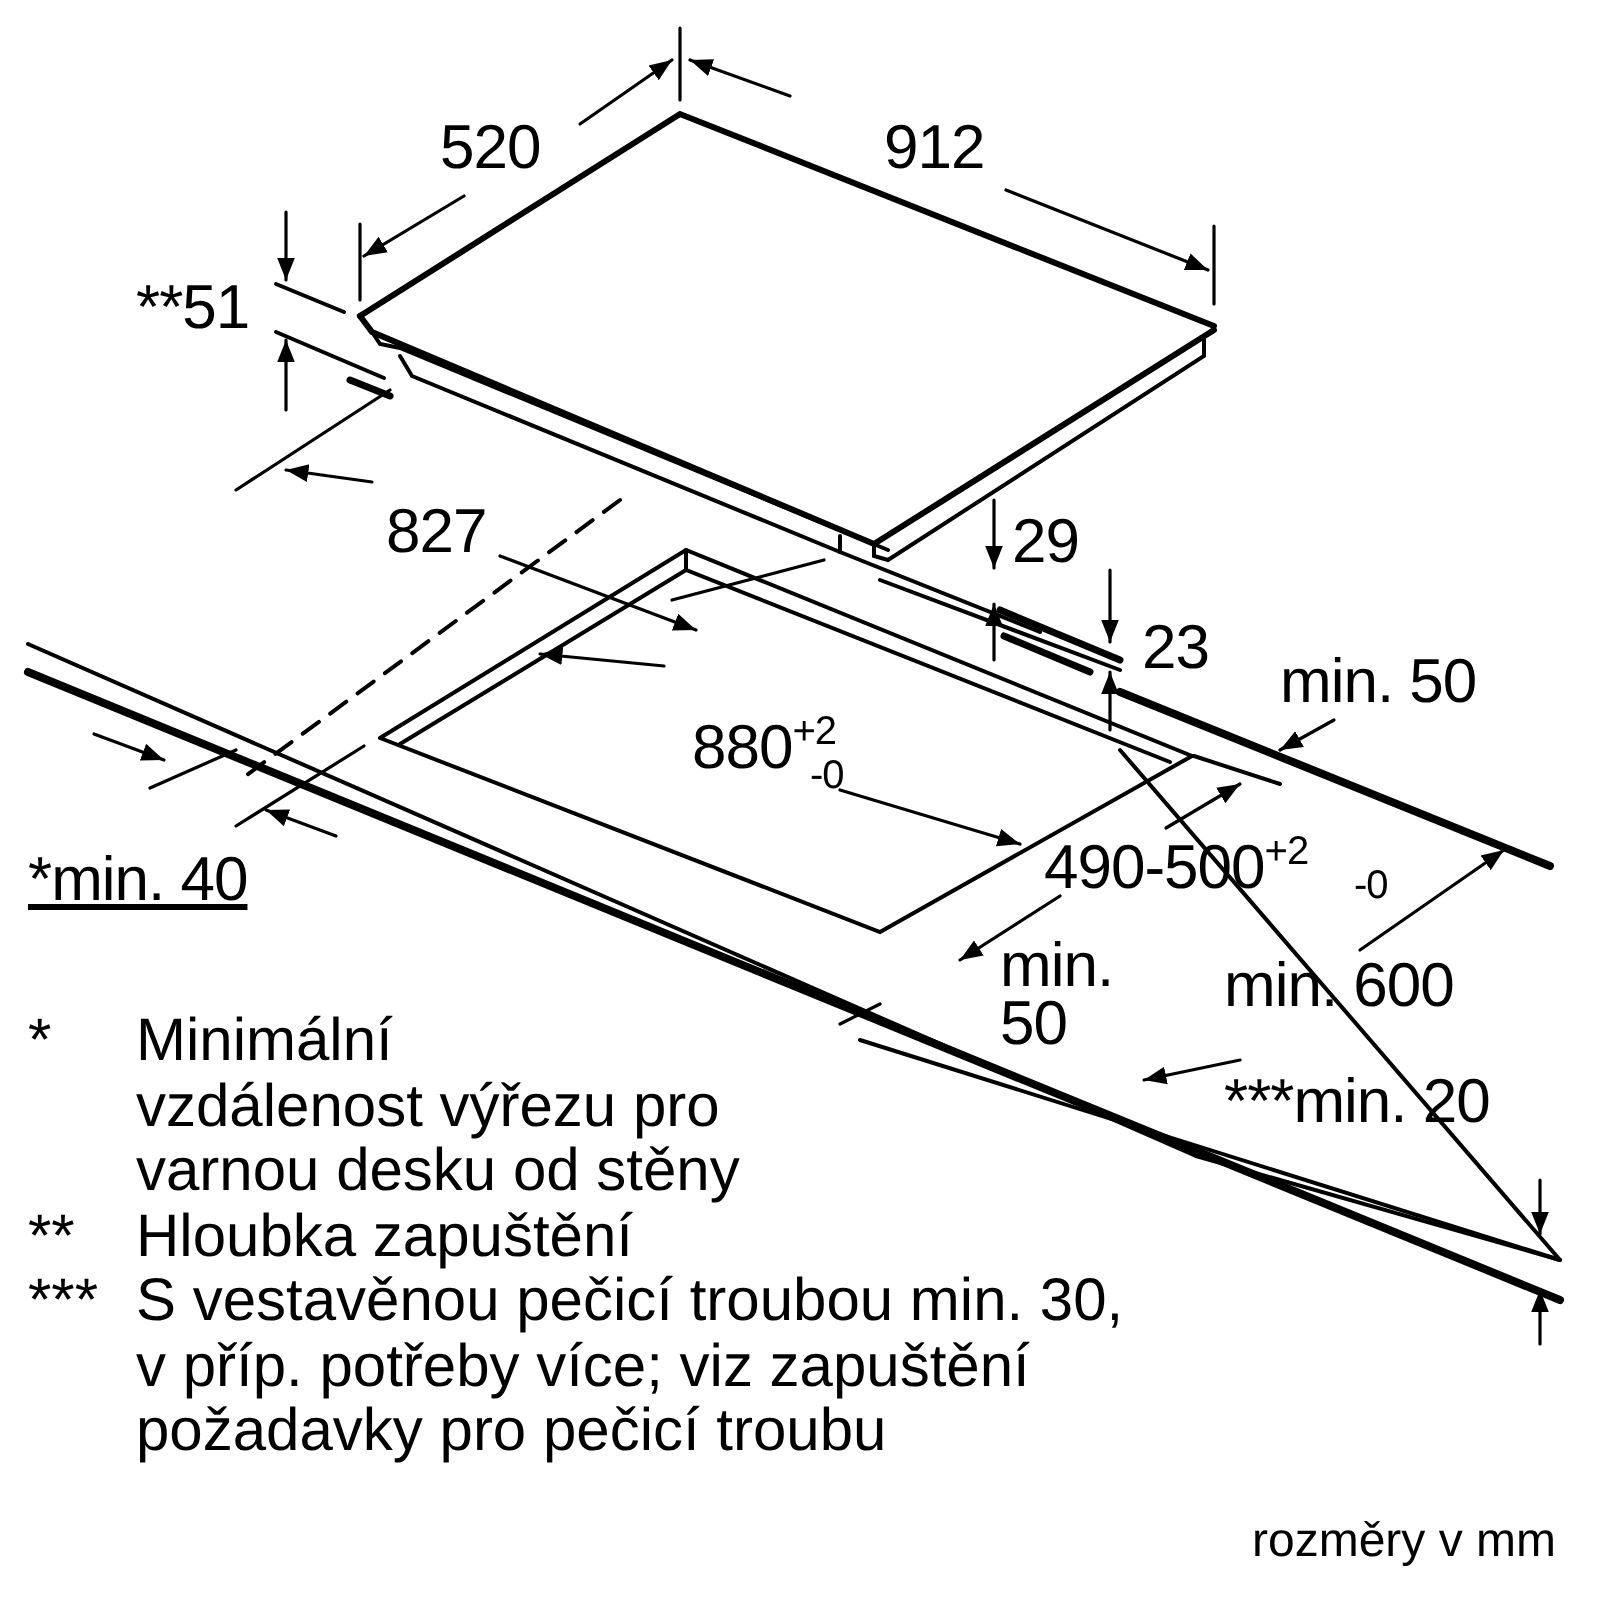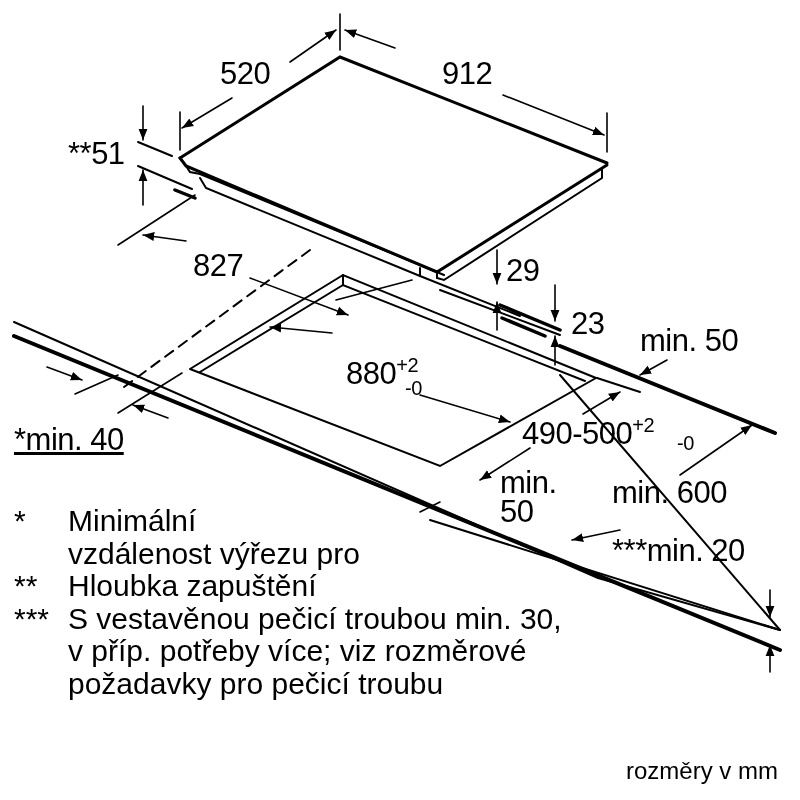--- a/index.html
+++ b/index.html
@@ -122,31 +122,32 @@
 <div class="lbl" style="left:500px;top:496px;">50</div>
 <div class="lbl" style="left:612px;top:477px;">min. 600</div>
 <div class="lbl" style="left:612px;top:535px;">***min. 20</div>
 
 <div class="notes">
   <div class="note">
     <span class="mark">*</span>
     <div>
       <div>Minimální</div>
       <div>vzdálenost výřezu pro</div>
+      <div>varnou desku od stěny</div>
     </div>
   </div>
   <div class="note">
     <span class="mark">**</span>
     <div>
       <div>Hloubka zapuštění</div>
     </div>
   </div>
   <div class="note">
     <span class="mark">***</span>
     <div>
       <div>S vestavěnou pečicí troubou min. 30,</div>
-      <div>v příp. potřeby více; viz rozměrové</div>
+      <div>v příp. potřeby více; viz zapuštění</div>
       <div>požadavky pro pečicí troubu</div>
     </div>
   </div>
 </div>
 
 <div class="footer">rozměry v mm</div>
 
 </body></html>

